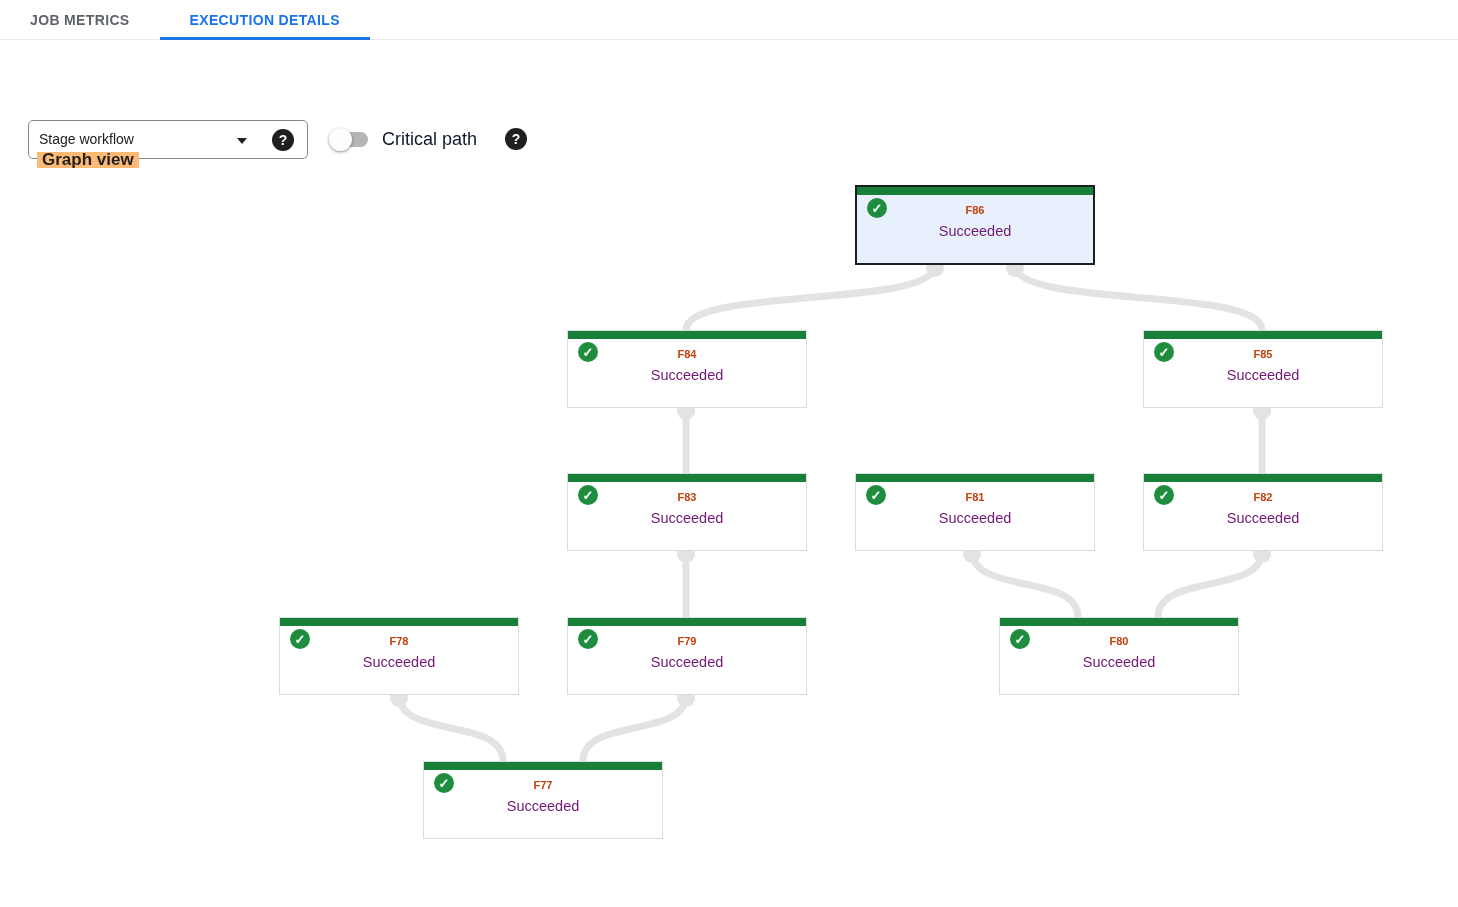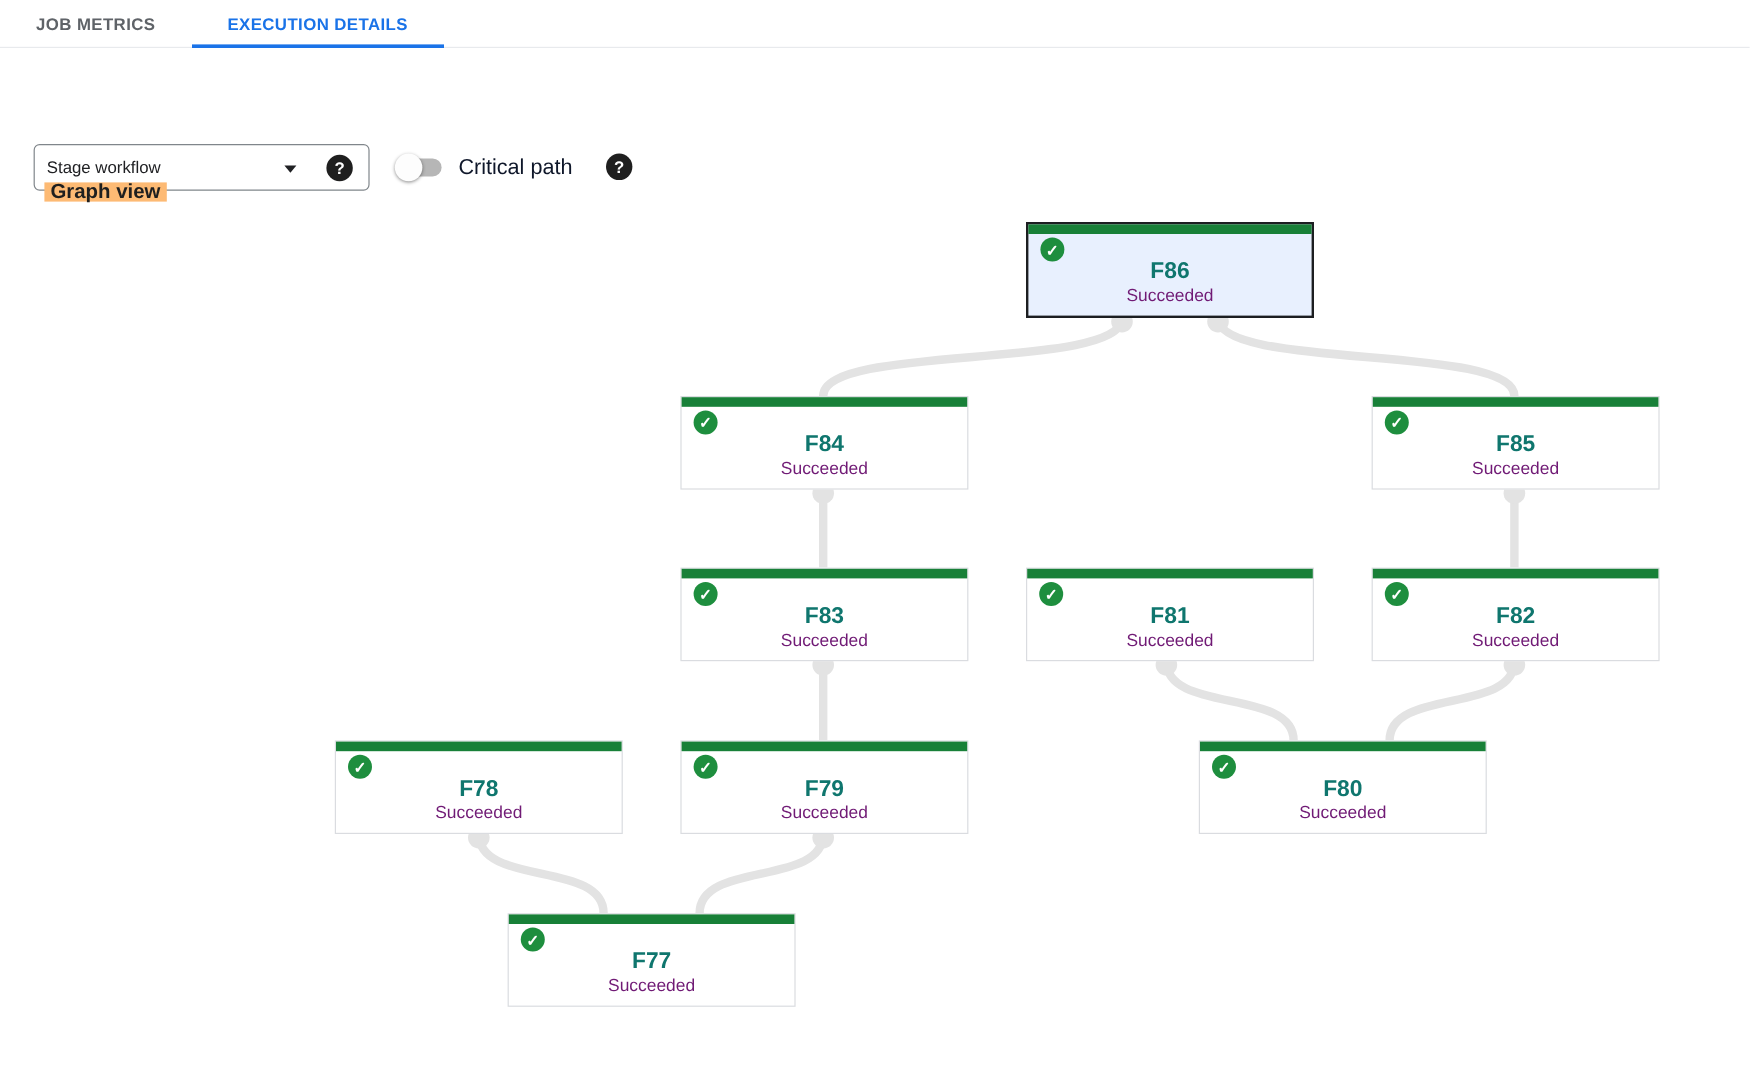--- a/index.html
+++ b/index.html
@@ -100,22 +100,22 @@
   }
   .node-bar { height:8px; background:#188038; }
   .check {
     position:absolute; left:10px; top:11px;
     width:20px; height:20px; border-radius:50%;
     background:#1e8e3e; color:#fff;
     font-size:13px; font-weight:bold;
     display:flex; align-items:center; justify-content:center;
   }
   .node-title {
-    margin-top:22px; text-align:center;
-    font-size:19px; font-weight:bold; color:#0f766e;
+    margin-top:6px; text-align:center;
+    font-size:11px; font-weight:bold; color:#c2410c;
     line-height:19px;
   }
   .node-status {
     text-align:center; font-size:14.5px; color:#701a75;
     line-height:20px; margin-top:1px;
   }
 </style>
 </head>
 <body>
 

